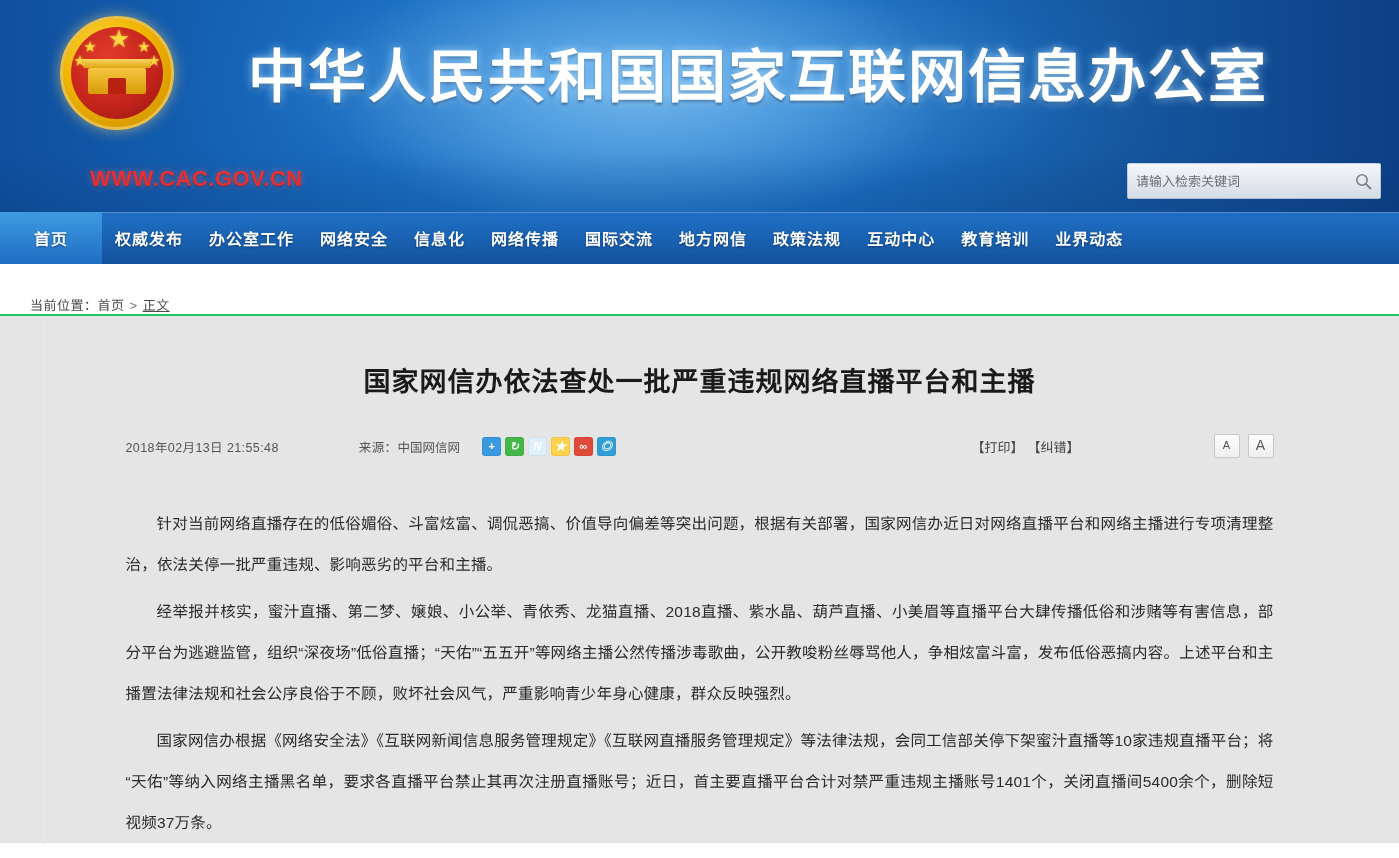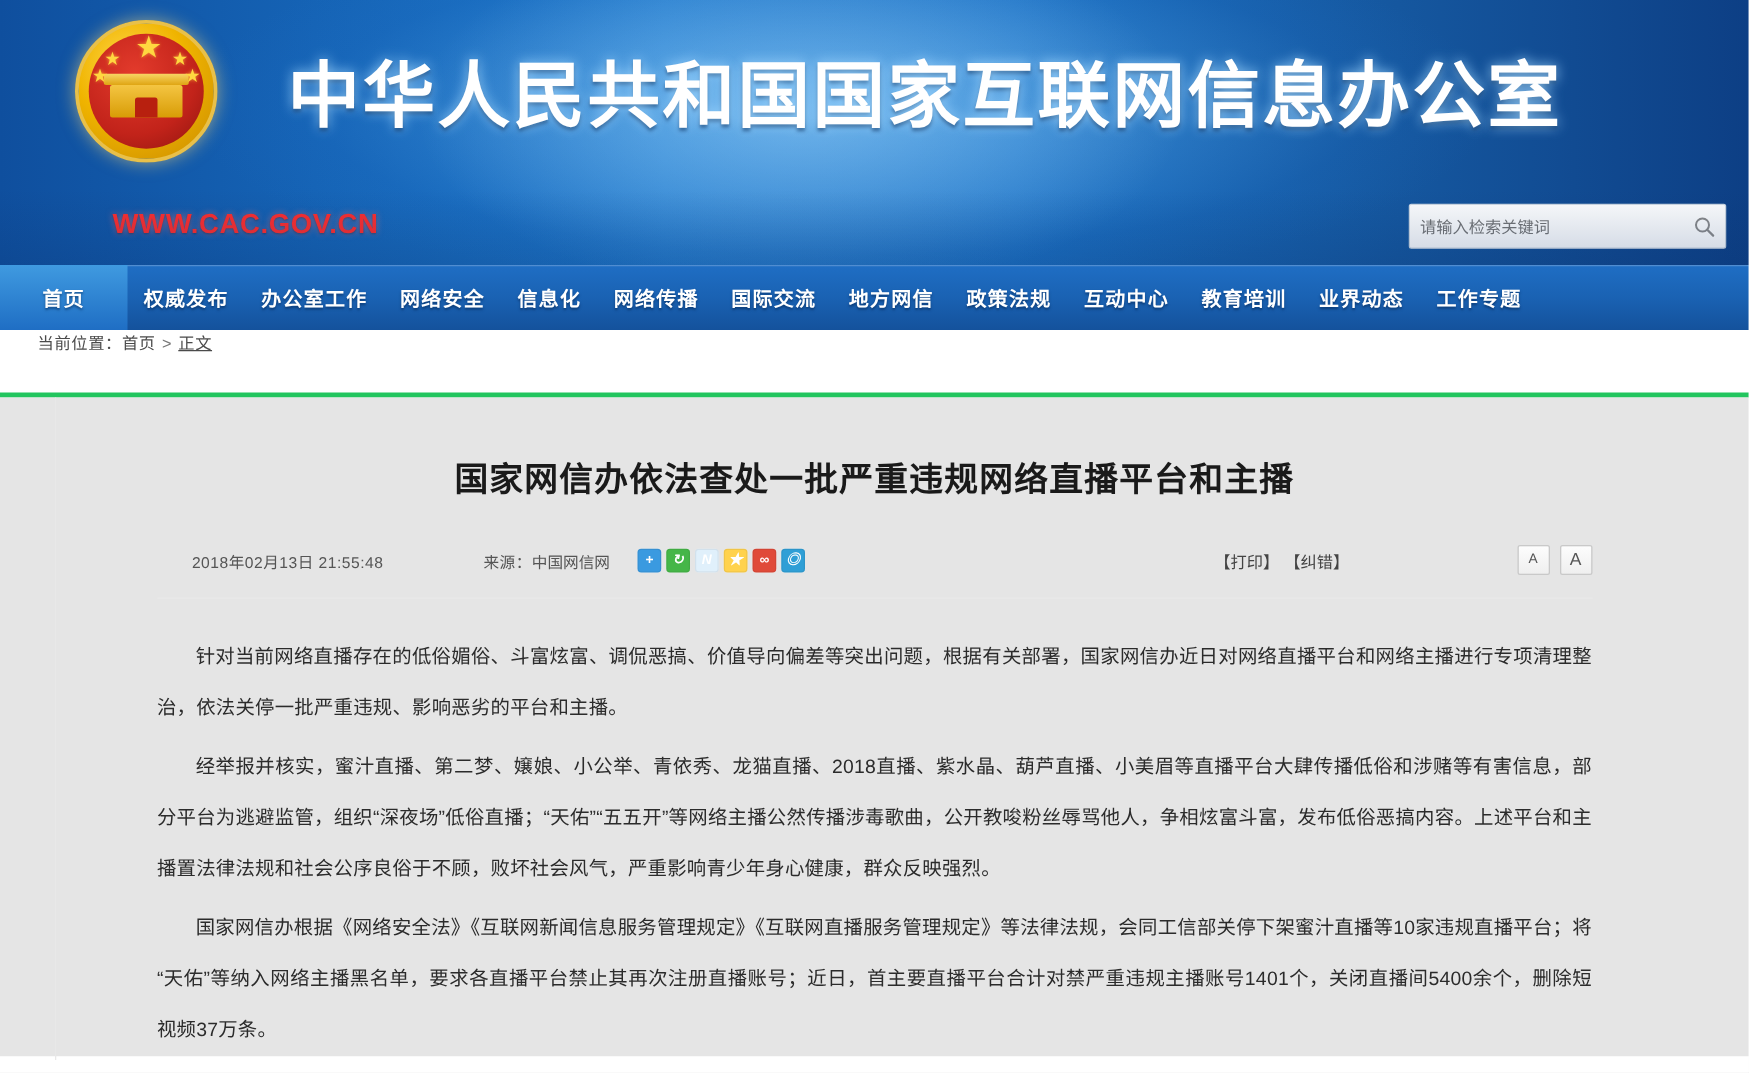--- a/index.html
+++ b/index.html
@@ -96,21 +96,21 @@
     text-shadow: 0 0 3px rgba(255,200,60,0.8);
   }
   .emblem .s0 { left: 49px; top: 16px; font-size: 20px; }
   .emblem .s1 { left: 24px; top: 24px; font-size: 12px; }
   .emblem .s2 { left: 14px; top: 38px; font-size: 12px; }
   .emblem .s3 { left: 78px; top: 24px; font-size: 12px; }
   .emblem .s4 { left: 88px; top: 38px; font-size: 12px; }
 
   .title-cn {
     position: absolute;
-    left: 230px; top: 30px;
+    left: 248px; top: 30px;
     font-size: 58px;
     letter-spacing: 2px;
     font-weight: bold;
     color: #ffffff;
     text-shadow: 0 0 10px rgba(160,215,255,0.9), 0 2px 3px rgba(0,40,90,0.7);
     font-family: "Liberation Serif", "DejaVu Serif", serif;
     white-space: nowrap;
   }
   .title-en {
     position: absolute;
@@ -194,23 +194,23 @@
     width: 102px;
     padding: 0;
     background: linear-gradient(180deg, #3f9ae0 0%, #1f6ec4 100%);
   }
 
   
   .crumb-wrap {
     width: 1399px;
     height: 50px;
     background: #ffffff;
-    border-bottom: 4px solid #22c55e;
-    display: flex;
-    align-items: flex-start;
+    border-bottom: 2px solid #22c55e;
+    display: flex;
+    align-items: flex-end;
   }
   .crumb {
     margin-left: 30px;
     font-size: 13px;
     color: #4b4b4b;
     letter-spacing: 0.5px;
   }
   .crumb a {
     color: #4b4b4b;
     text-decoration: none;
@@ -248,21 +248,21 @@
   .meta-row {
     margin-top: 26px;
     height: 36px;
     display: flex;
     align-items: center;
     font-size: 12.5px;
     color: #555;
     border-bottom: 1px solid #e9e9e9;
     padding-bottom: 12px;
   }
-  .meta-date { margin-left: 28px; letter-spacing: 0.4px; }
+  .meta-date { margin-left: 0; letter-spacing: 0.4px; }
   .meta-source { margin-left: 80px; letter-spacing: 0.4px; }
   .share {
     display: flex;
     align-items: center;
     gap: 4px;
     margin-left: 22px;
   }
   .share .s {
     width: 19px; height: 19px;
     border-radius: 3px;
@@ -367,21 +367,20 @@
   <div class="nav-item">办公室工作</div>
   <div class="nav-item">网络安全</div>
   <div class="nav-item">信息化</div>
   <div class="nav-item">网络传播</div>
   <div class="nav-item">国际交流</div>
   <div class="nav-item">地方网信</div>
   <div class="nav-item">政策法规</div>
   <div class="nav-item">互动中心</div>
   <div class="nav-item">教育培训</div>
   <div class="nav-item">业界动态</div>
-  <div class="nav-item">工作专题</div>
 </div>
 
 <div class="crumb-wrap">
   <div class="crumb">
     <span>当前位置：</span><a>首页</a><span class="sep">&gt;</span><a class="cur">正文</a>
   </div>
 </div>
 
 <div class="page">
   <div class="side-rail"></div>

